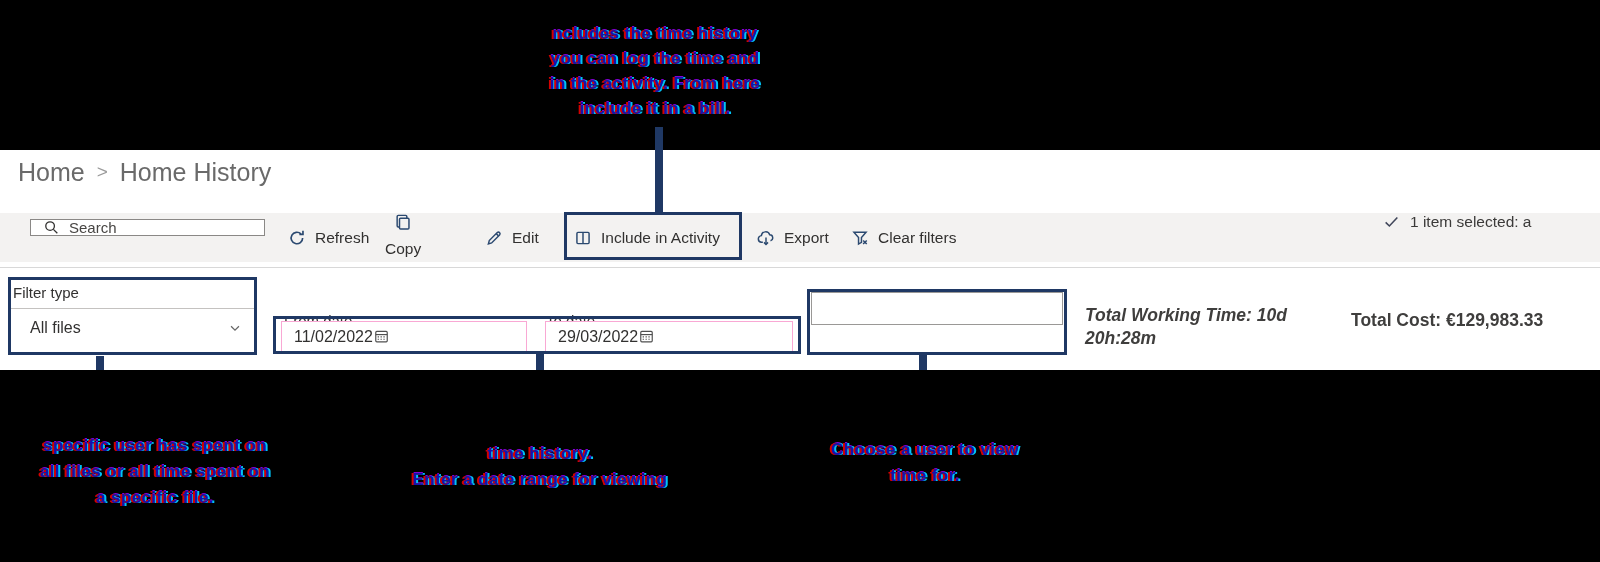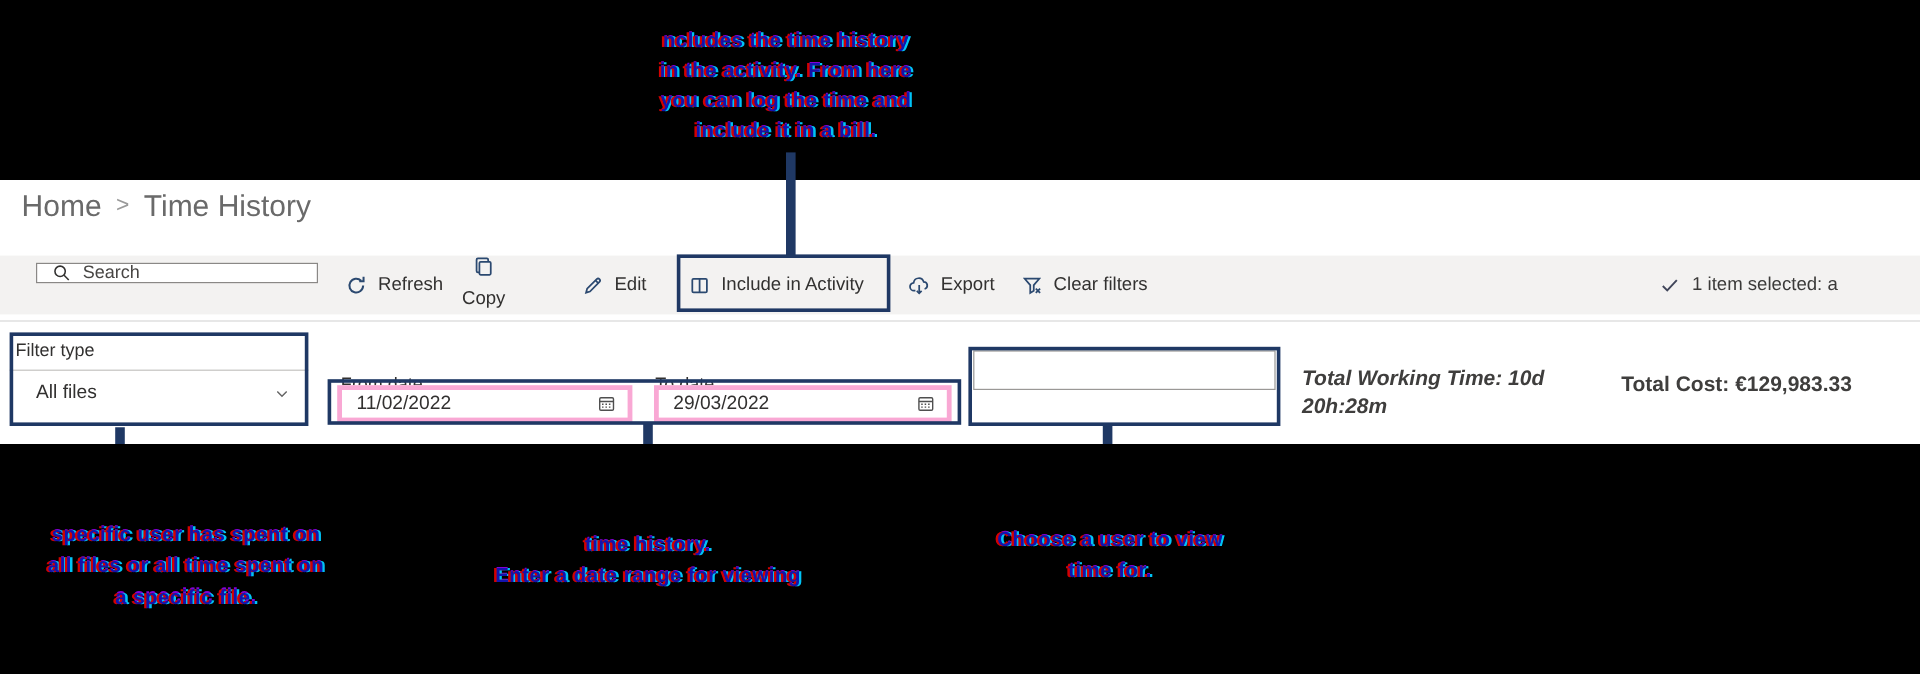--- a/index.html
+++ b/index.html
@@ -29,64 +29,64 @@
 
   
   .toolbar{position:absolute;left:0;top:213px;width:1600px;height:49px;background:#f3f2f1;}
   .search-box{position:absolute;left:30px;top:6px;width:235px;height:17px;background:#fff;
               border:1px solid #8a8886;box-sizing:border-box;display:flex;align-items:center;
               gap:10px;padding-left:13px;}
   .search-box .ph{font-size:15px;color:#484644;}
   .tb-item{position:absolute;top:0;height:49px;display:flex;align-items:center;gap:9px;
            font-size:15.5px;color:#323130;cursor:default;}
   .tb-icon{color:#2b4970;display:flex;}
-  .status{position:absolute;left:1383px;top:0;height:49px;display:flex;align-items:center;
+  .status{position:absolute;left:1383px;top:0;height:49px;display:flex;
           gap:10px;font-size:15.5px;color:#3b3a39;}
   .status .tb-icon{color:#40465a;}
 
   
   .section-divider{position:absolute;left:0;top:267px;width:1600px;height:1px;background:#d8d8d8;}
   .flabel{position:absolute;font-size:15px;color:#323130;margin-top:24px;}
   .filter-type-inner{position:absolute;left:8px;top:277px;width:249px;box-sizing:border-box;}
   .ft-label{padding:7px 0 0 5px;font-size:15px;color:#323130;}
   .ft-select{margin-top:7px;border-top:1px solid #c4c2c0;height:37px;display:flex;
              align-items:center;justify-content:space-between;padding:0 15px 0 22px;
              font-size:16px;color:#323130;}
   .date-input{position:absolute;top:321px;height:31px;box-sizing:border-box;background:#fff;
-              border:4px solid #f9a8d4;display:flex;align-items:center;
-              justify-content:space-between;padding:0 9px 0 12px;font-size:16px;color:#323130;}
+              border:1px solid #f9a8d4;display:flex;align-items:center;
+              justify-content:flex-start;padding:0 9px 0 12px;font-size:16px;color:#323130;}
   .cal{color:#4f4f4f;display:flex;}
   .user-inner{position:absolute;left:807px;top:289px;width:260px;box-sizing:border-box;}
   .user-label{padding:5px 0 0 6px;font-size:15px;color:#323130;}
   .user-input{margin:3px 4px 0 4px;height:33px;border:1px solid #9a9896;background:#fff;box-sizing:border-box;}
 
   .total{position:absolute;font-size:17.5px;font-weight:700;color:#3f3e3d;line-height:23px;}
 </style>
 </head>
 <body>
 
 <div class="stage">
 
   <div class="bar-black bar-top"></div>
   <div class="glitch" style="left:455px;top:21px;width:400px;">
     <div>ncludes the time history</div>
+    <div>you can log the time and</div>
     <div>in the activity. From here</div>
-    <div>you can log the time and</div>
     <div>include it in a bill.</div>
   </div>
 
   <div class="connector" style="left:655px;top:127px;height:87px;"></div>
   <div class="connector cap" style="left:96px;top:356px;height:71px;"></div>
   <div class="connector cap" style="left:536px;top:352px;height:77px;"></div>
   <div class="connector cap" style="left:919px;top:354px;height:74px;"></div>
 
   <div class="breadcrumb">
     <span>Home</span>
     <span class="crumb-sep">&gt;</span>
-    <span>Time History</span>
+    <span>Home History</span>
   </div>
 
   <div class="toolbar">
 
     <div class="search-box">
       <span class="tb-icon" style="color:#323130;">
         <svg width="15" height="15" viewBox="0 0 16 16">
             <circle cx="6.5" cy="6.5" r="4.6" fill="none" stroke="currentColor" stroke-width="1.4"></circle>
             <line x1="10" y1="10" x2="14.2" y2="14.2" stroke="currentColor" stroke-width="1.4"></line>
           </svg>

